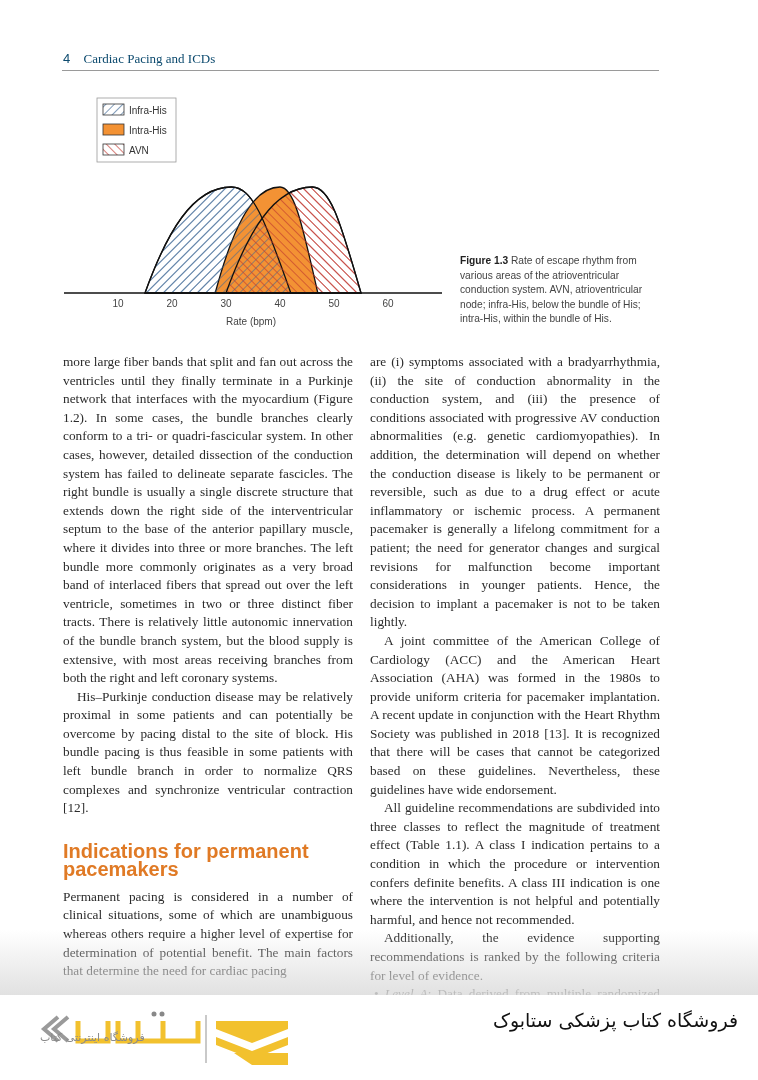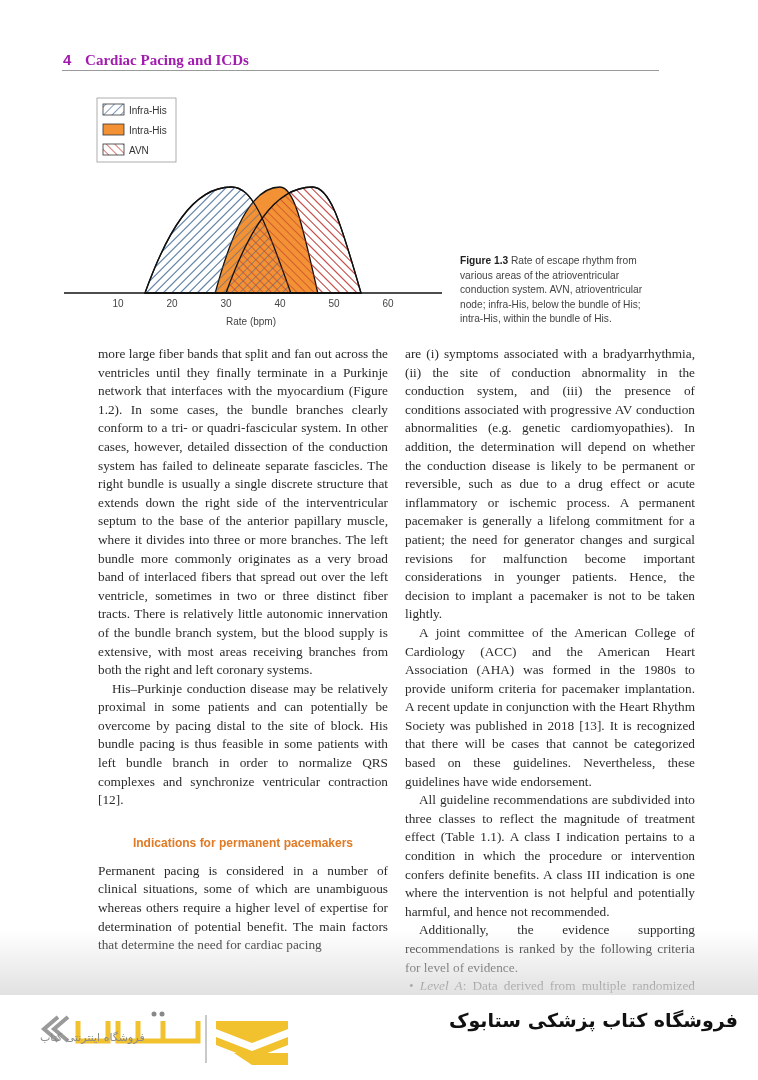--- a/index.html
+++ b/index.html
@@ -1,34 +1,34 @@
 <!DOCTYPE html>
 <html><head>
 <meta charset="utf-8">
 <style>
   html, body { margin: 0; padding: 0; }
   body { width: 758px; height: 1080px; background: #ffffff; position: relative; overflow: hidden; font-family: "Liberation Serif", serif; color: #2b2b2b; }
-  .running-head { position: absolute; left: 63px; top: 51px; font-size: 15px; color: #a21caf; font-weight: bold; }
+  .running-head { position: absolute; left: 63px; top: 51px; font-size: 13px; color: #0c4a6e; }
   .running-head .pg { font-family: "Liberation Sans", sans-serif; margin-right: 10px; }
   .head-rule { position: absolute; left: 62px; top: 70px; width: 597px; height: 1px; background: #9a9a9a; }
   .chart { position: absolute; left: 60px; top: 90px; width: 390px; height: 250px; }
   .caption { position: absolute; left: 460px; top: 254px; width: 205px; font-family: "Liberation Sans", sans-serif; font-size: 10.2px; line-height: 14.6px; color: #444; }
   .caption b { color: #222; }
-  .col { position: absolute; top: 345px; width: 290px; font-size: 13.3px; line-height: 18.6px; text-align: justify; margin-left: 35px; }
+  .col { position: absolute; top: 353px; width: 290px; font-size: 13.3px; line-height: 18.6px; text-align: justify; }
   .col-left { left: 63px; }
   .col-right { left: 370px; }
   .col p { margin: 0; }
   .col p.ind { text-indent: 14px; }
-  .section-h { font-family: "Liberation Sans", sans-serif; font-weight: bold; color: #e07a25; font-size: 12px; line-height: 18px; margin: 24px 0 10px 0; text-align: center; }
+  .section-h { font-family: "Liberation Sans", sans-serif; font-weight: bold; color: #e07a25; font-size: 20px; line-height: 18px; margin: 24px 0 10px 0; text-align: left; }
   .bullet { padding-left: 14px; text-indent: -10px; }
   .fade { position: absolute; left: 0; top: 930px; width: 758px; height: 65px; background: linear-gradient(to bottom, rgba(255,255,255,0), rgba(220,220,220,0.85)); pointer-events: none; }
   .banner { position: absolute; left: 0; top: 995px; width: 758px; height: 85px; background: #ffffff; }
   .logo { position: absolute; left: 38px; top: 12px; width: 260px; height: 65px; }
   .logo-sep { position: absolute; left: 205px; top: 20px; width: 2px; height: 48px; background: #c9c9c9; }
-  .fa-title { position: absolute; right: 20px; top: 14px; font-family: "DejaVu Sans", sans-serif; font-size: 19px; color: #111; direction: rtl; font-weight: bold; }
+  .fa-title { position: absolute; right: 20px; top: 14px; font-family: "DejaVu Sans", sans-serif; font-size: 19px; color: #111; direction: rtl; }
   .url { position: absolute; left: 392px; top: 47px; font-family: "DejaVu Sans", sans-serif; font-size: 23px; letter-spacing: 6px; color: #111; }
   .url .y { color: #f2c12e; }
   .fa-sub { position: absolute; left: 40px; top: 36px; font-family: "DejaVu Sans", sans-serif; font-size: 11px; color: #8a8a8a; direction: rtl; }
 </style>
 </head>
 <body>
 
 <div class="running-head">
   <span class="pg">4</span>
   <span>Cardiac Pacing and ICDs</span>

